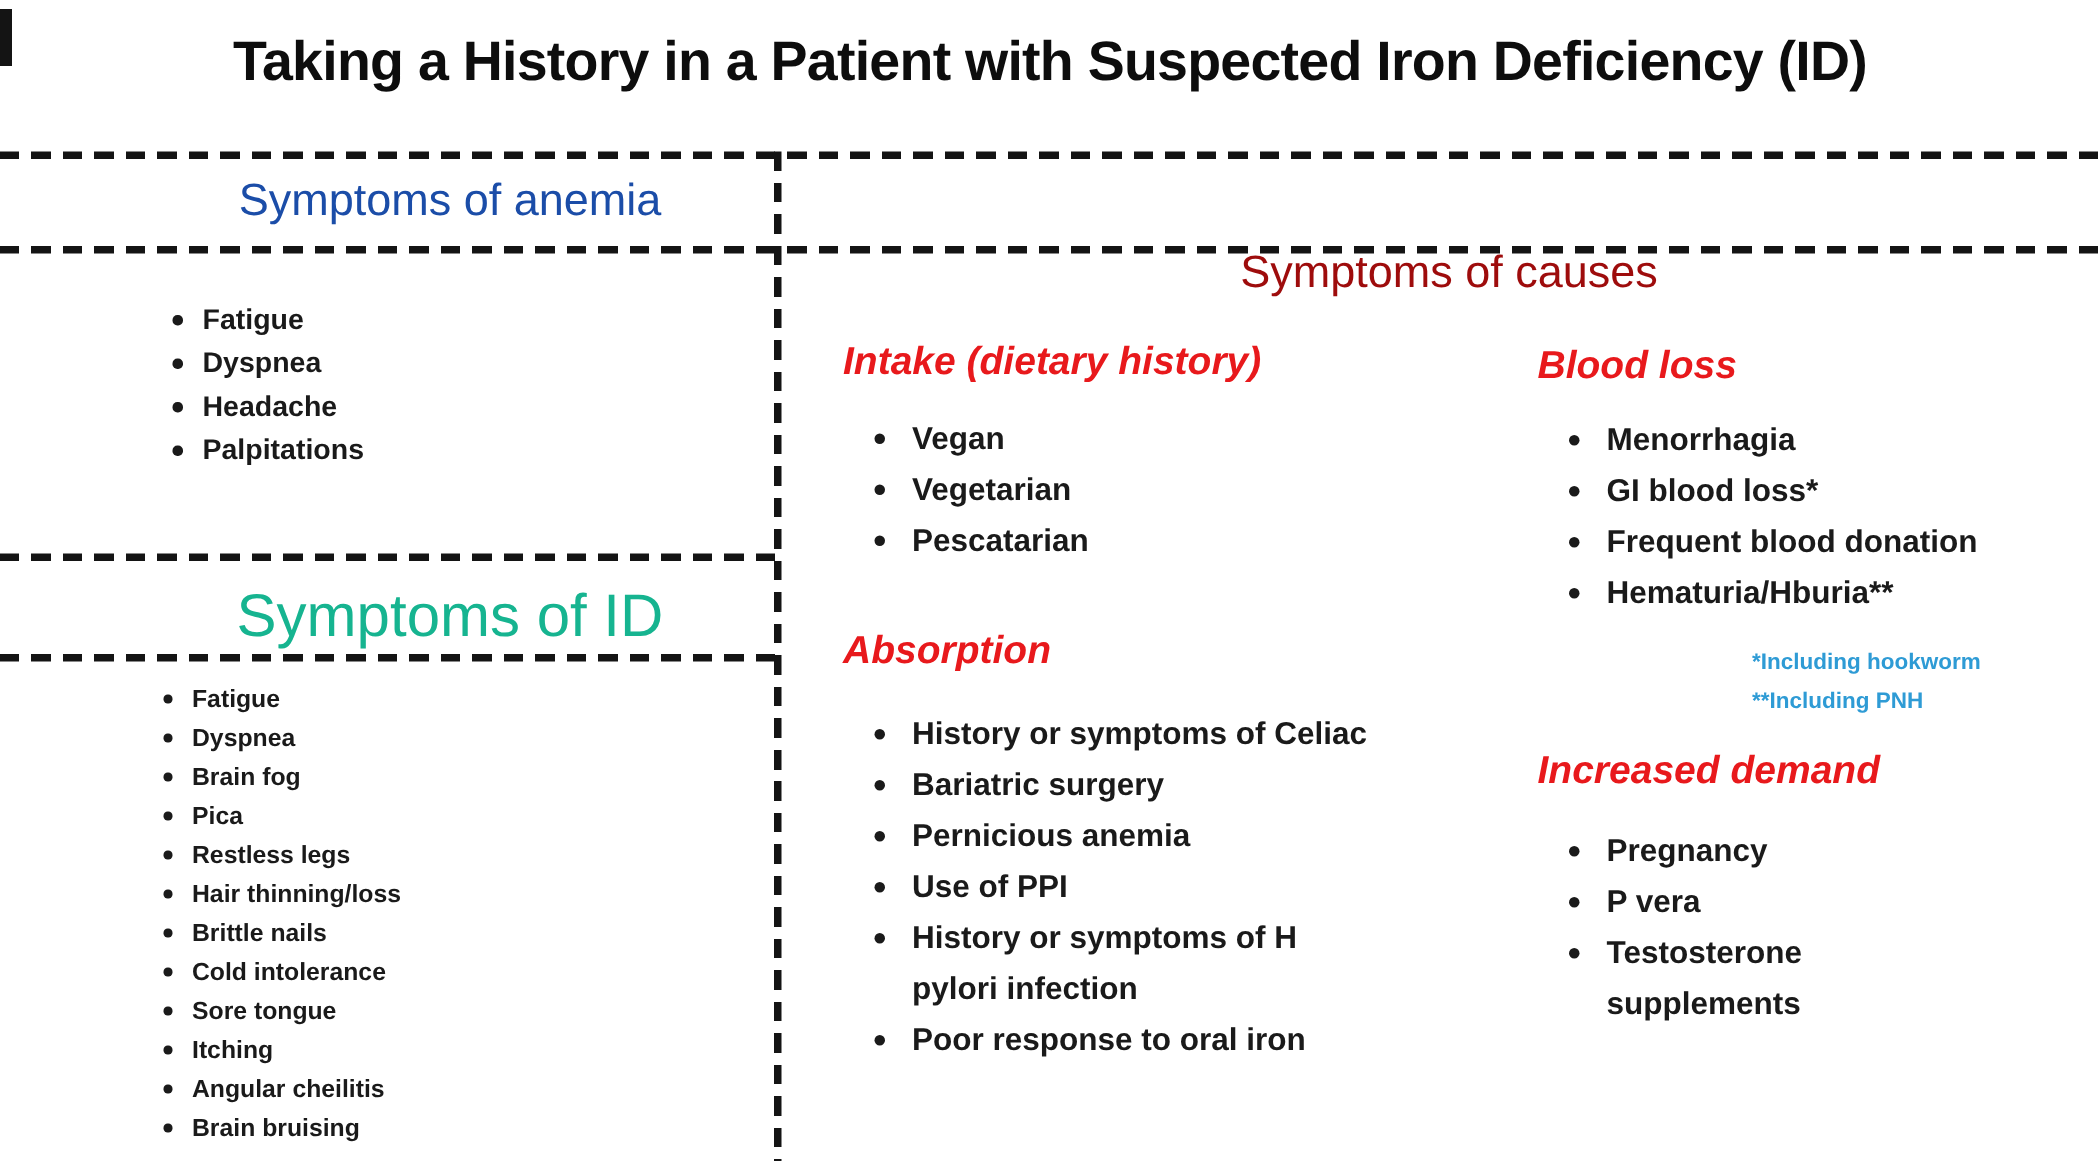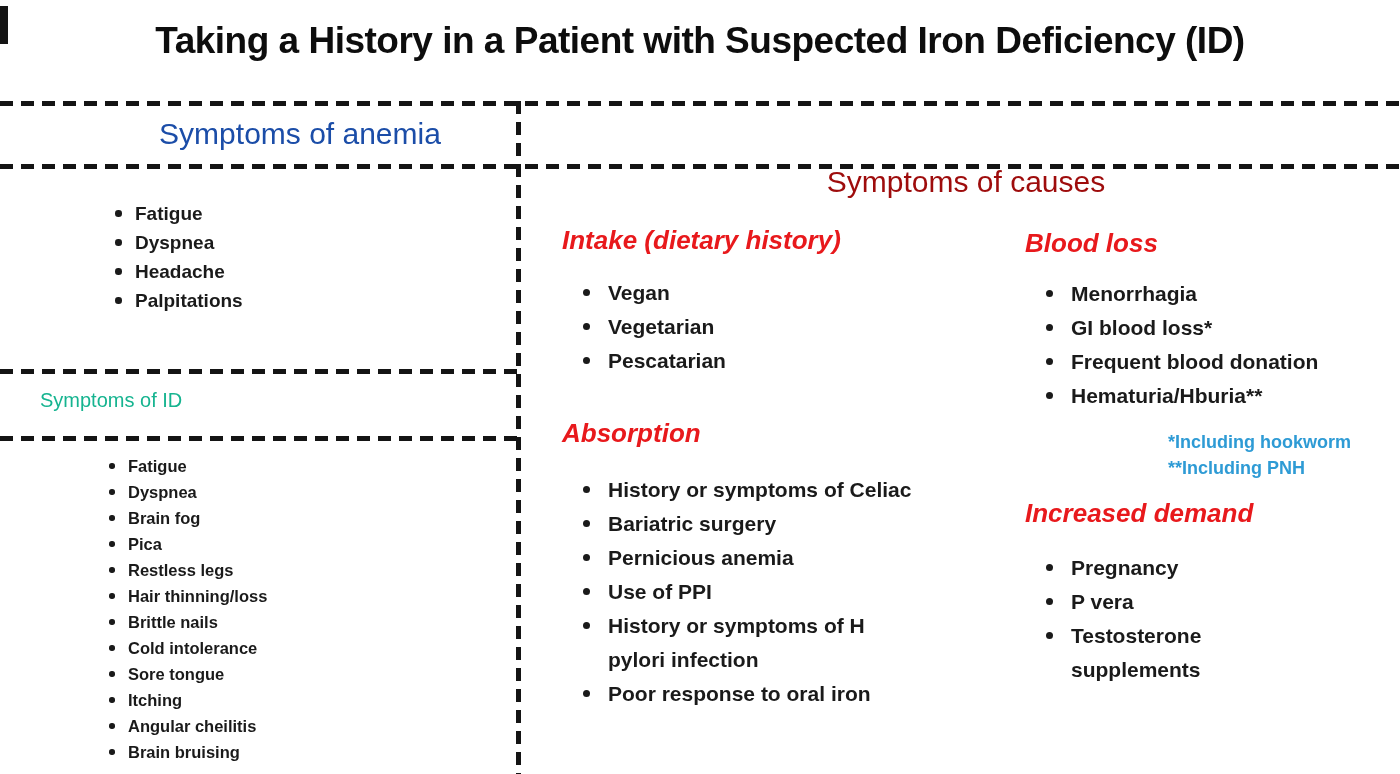--- a/index.html
+++ b/index.html
@@ -21,21 +21,21 @@
   .hline.l1{ top:101px; width:1400px; }
   .hline.l2{ top:164px; width:1400px; }
   .hline.l3{ top:369px; width:521px; }
   .hline.l4{ top:436px; width:521px; }
   .vline{
     position:absolute; width:5px; left:516px; top:101px; height:673px;
     background:repeating-linear-gradient(to bottom, var(--line,#141414) 0 13px, transparent 13px 21px);
   }
   h2{ margin:0; font-weight:400;padding-left:40px; }
   .anemia-header{ position:absolute; top:117px; left:0; width:520px; text-align:center; font-size:30px; color:var(--anemia-header,#1b4da8); }
-  .id-header{ position:absolute; top:389px; left:0; width:520px; text-align:left; font-size:20px; color:var(--id-header,#16b490); }
+  .id-header{ position:absolute; top:389px; left:0; width:520px; text-align:center; font-size:40px; color:var(--id-header,#16b490); }
   .causes-header{ position:absolute; top:117px; left:520px; width:812px; text-align:center; font-size:30px; color:var(--causes-header,#9e0c0c);margin-top:48px; }
   .subheader{ position:absolute; margin:0; font-size:26px; font-weight:700; font-style:italic; color:var(--subsection-header,#e8191c); }
   .sh-intake{ left:562px; top:225px; }
   .sh-absorption{ left:562px; top:418px; }
   .sh-blood{ left:1025px; top:228px; }
   .sh-demand{ left:1025px; top:498px; }
   ul{ list-style:none; margin:0; padding:0; position:absolute; font-weight:700; }
   li{ position:relative; white-space:pre-line; }
   li::before{ content:""; position:absolute; border-radius:50%; background:var(--body-text,#1a1a1a); }
   .anemia-list{ left:113px; top:199px; font-size:19px; line-height:29px; }
@@ -44,21 +44,21 @@
   .id-list{ left:108px; top:453px; font-size:16.5px; line-height:26px; }
   .id-list li{ padding-left:20px; }
   .id-list li::before{ left:1px; top:10px; width:5.5px; height:5.5px; }
   .big-list{ font-size:21px; line-height:34px; }
   .big-list li{ padding-left:28px; }
   .big-list li::before{ left:3px; top:13px; width:7px; height:7px; }
   .intake-list{ left:580px; top:276px; }
   .absorption-list{ left:580px; top:473px; width:400px; }
   .blood-list{ left:1043px; top:277px; }
   .demand-list{ left:1043px; top:551px; width:270px; }
-  .footnotes{ position:absolute; left:1168px; top:429px; font-size:18px; font-weight:600; line-height:26px; color:var(--footnote,#2e9bd5); }
+  .footnotes{ position:absolute; left:1168px; top:429px; font-size:15px; font-weight:600; line-height:26px; color:var(--footnote,#2e9bd5); }
 </style>
 </head>
 <body>
 
 <div class="canvas">
 
   <div class="corner-dash"></div>
 
   <h1 class="title">Taking a History in a Patient with Suspected Iron Deficiency (ID)</h1>
 

